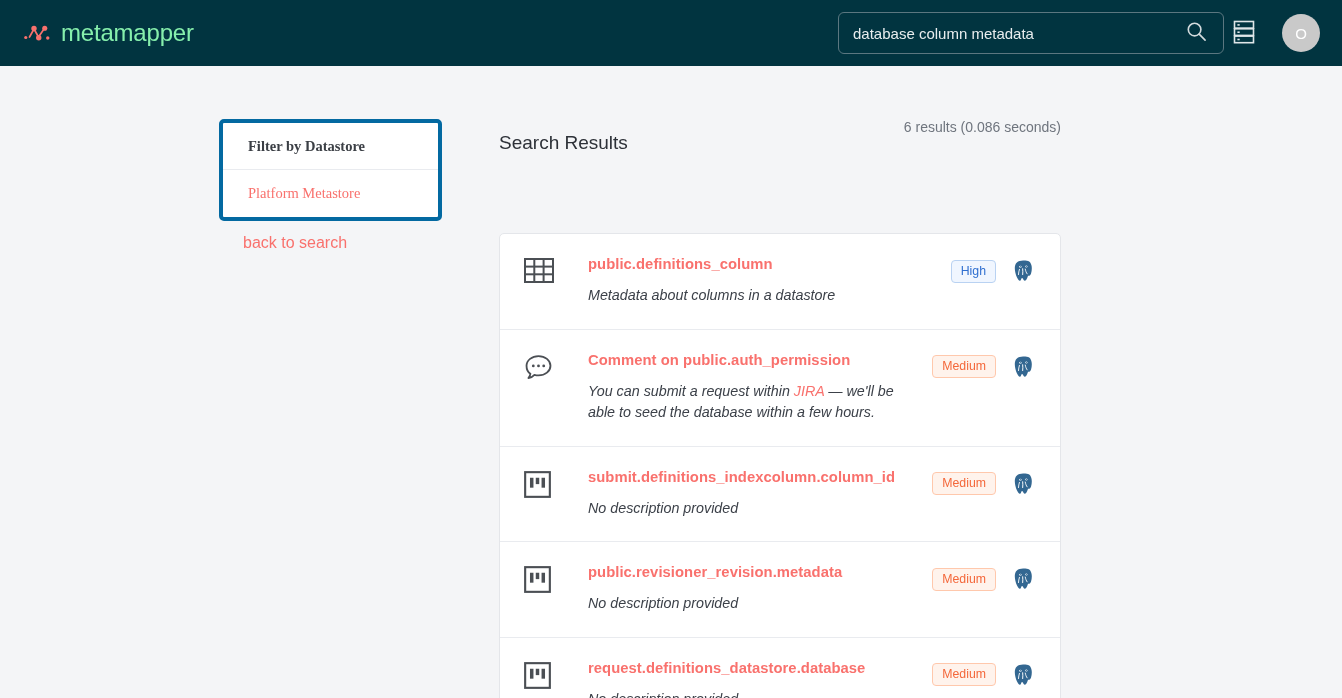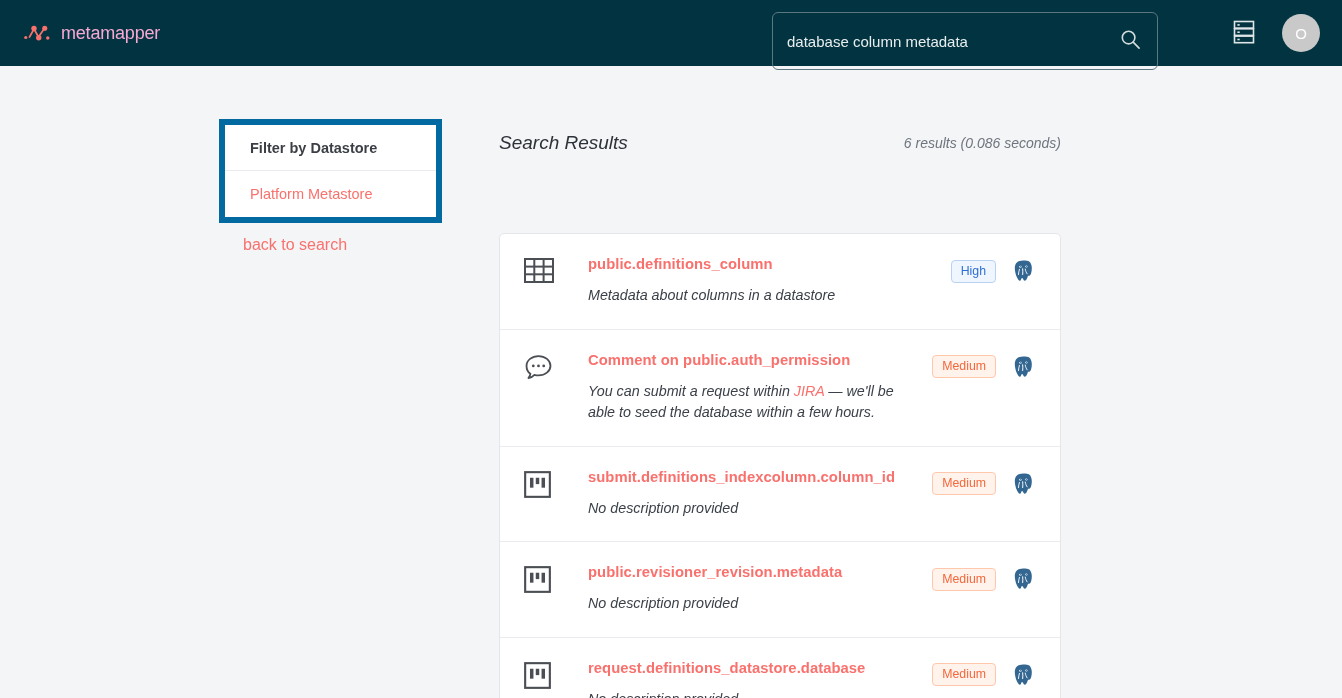--- a/index.html
+++ b/index.html
@@ -25,34 +25,34 @@
     position: relative;
   }
   .brand {
     display: flex;
     align-items: center;
     gap: 9px;
     text-decoration: none;
   }
   .brand-mark { width: 28px; height: 22px; display: block; }
   .brand-text {
-    color: #f9a8d4;
-    font-size: 18px;
+    color: #86efac;
+    font-size: 24px;
     letter-spacing: -0.2px;
     font-weight: 400;
   }
 
   .nav-spacer { flex: 1; }
 
   .search-wrap {
     position: absolute;
-    left: 772px;
+    left: 838px;
     top: 12px;
     width: 386px;
-    height: 58px;
+    height: 42px;
   }
   .search-box {
     width: 100%;
     height: 100%;
     background: transparent;
     border: 1px solid #5b7780;
     border-radius: 6px;
     display: flex;
     align-items: center;
     padding: 0 14px;
@@ -117,23 +117,24 @@
 
   
   .sidebar {
     position: absolute;
     left: 219px;
     top: 53px;
     width: 223px;
   }
   .filter-card {
     background: #ffffff;
-    border: 6px solid #0369a1;
-    border-radius: 0;
+    border: 4px solid #0369a1;
+    border-radius: 5px;
     overflow: hidden;
+    font-family: Liberation Serif, serif;
   }
   .filter-head {
     padding: 15px 0 14px 25px;
     font-size: 14.5px;
     font-weight: bold;
     color: #3b3f45;
     border-bottom: 1px solid #e9ebef;
   }
   .filter-item {
     padding: 15px 0 15px 25px;
@@ -153,24 +154,23 @@
 
   
   .results-col {
     position: absolute;
     left: 499px;
     top: 53px;
     width: 562px;
   }
   .results-head {
     display: flex;
-    align-items: center;
+    align-items: flex-start;
     justify-content: space-between;
     padding-bottom: 14px;
-    font-style: italic;
   }
   .results-title {
     font-size: 19px;
     color: #2d3138;
     font-weight: 400;
   }
   .results-meta {
     font-size: 14px;
     color: #6f757e;
   }

